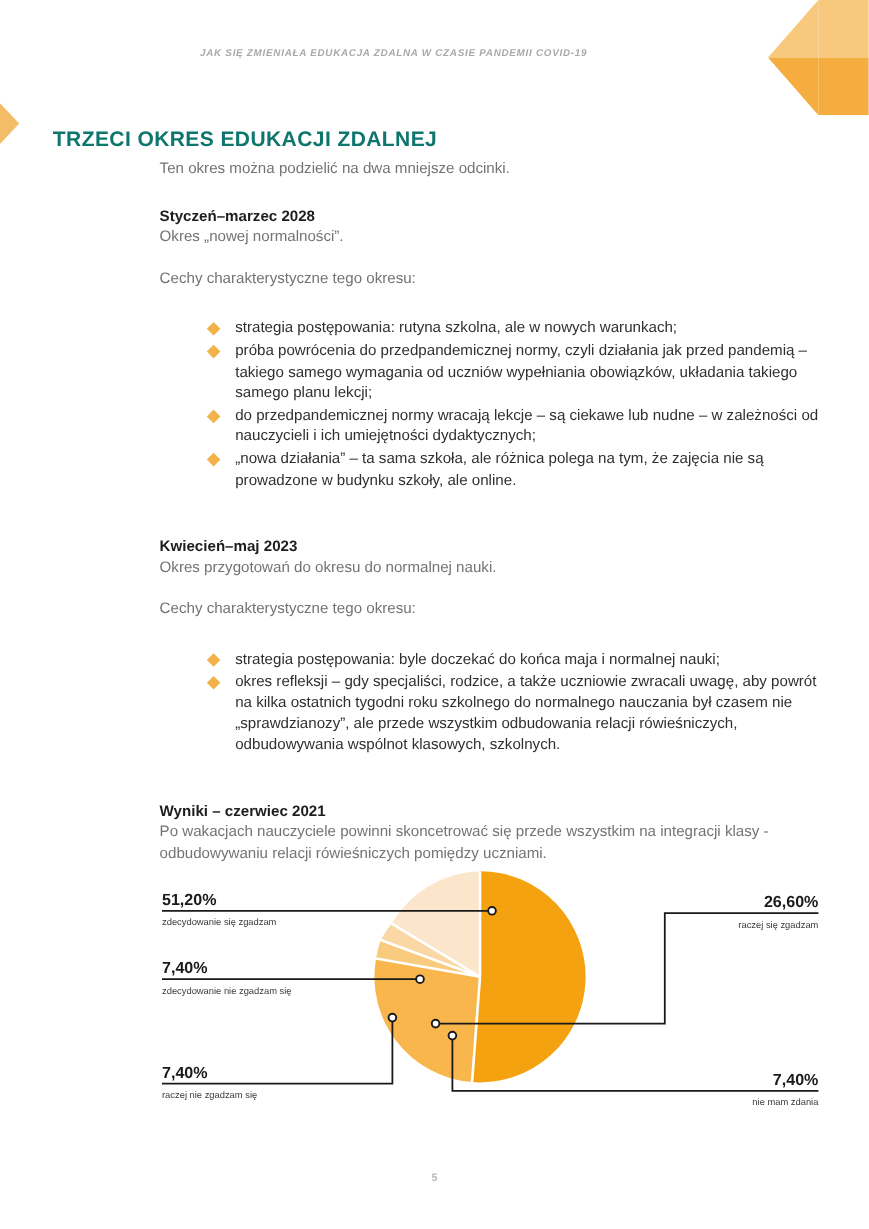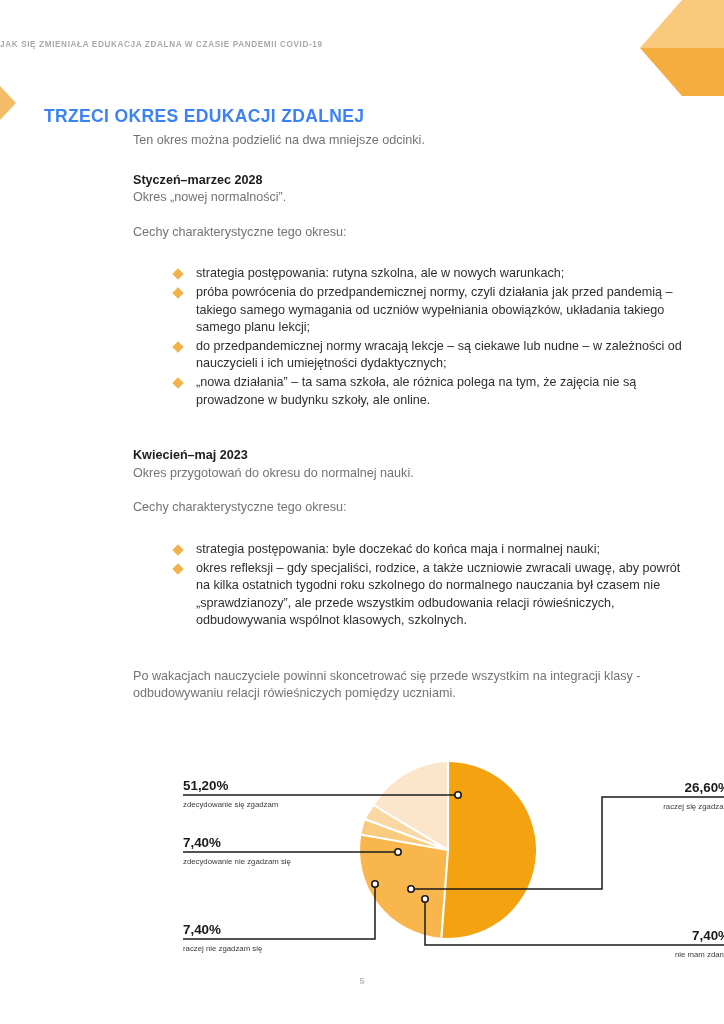--- a/index.html
+++ b/index.html
@@ -34,36 +34,38 @@
     height: 34px;
     pointer-events: none;
   }
 
   
   .running-head {
     position: absolute;
     top: 40px;
     left: 0;
     width: 656px;
+    text-align: center;
     font-size: 8.2px;
     letter-spacing: 0.62px;
     font-weight: 700;
     color: #a9a9a9;
     text-transform: uppercase;
+    font-style: italic;
   }
 
   
   .page-heading {
     position: absolute;
     top: 94px;
     left: 44px;
     font-size: 17.5px;
     font-weight: 700;
     letter-spacing: 0.35px;
-    color: #3b82f6;
+    color: #0f766e;
     text-transform: uppercase;
   }
 
   
   .content {
     position: absolute;
     top: 132px;
     left: 133px;
     width: 570px;
   }
@@ -104,24 +106,23 @@
     width: 8px;
     height: 8px;
     background: #f2b24a;
     transform: rotate(45deg);
   }
 
   
   .chart-area {
     position: absolute;
     left: 0;
-    top: 722px;
+    top: 686px;
     width: 672px;
     height: 260px;
-    padding-left: 48px;
   }
   .chart-svg { display: block; }
 
   .pct {
     font-size: 13.4px;
     font-weight: 700;
     fill: #1a1a1a;
     font-family: "Liberation Sans", "DejaVu Sans", sans-serif;
   }
   .cap {
@@ -193,20 +194,21 @@
 
   <div class="gap-sm"></div>
 
   <ul class="bullets">
     <li><span class="diamond"></span><span>strategia postępowania: byle doczekać do końca maja i normalnej nauki;</span></li>
     <li><span class="diamond"></span><span>okres refleksji – gdy specjaliści, rodzice, a także uczniowie zwracali uwagę, aby powrót na kilka ostatnich tygodni roku szkolnego do normalnego nauczania był czasem nie „sprawdzianozy”, ale przede wszystkim odbudowania relacji rówieśniczych, odbudowywania wspólnot klasowych, szkolnych.</span></li>
   </ul>
 
   <div class="gap-lg"></div>
 
+  <p class="sec-title">Wyniki – czerwiec 2021</p>
   <p class="para">Po wakacjach nauczyciele powinni skoncetrować się przede wszystkim na integracji klasy - odbudowywaniu relacji rówieśniczych pomiędzy uczniami.</p>
 
 </div>
 
 <div class="chart-area">
   <svg class="chart-svg" width="724" height="260" viewBox="0 0 724 260">
 
     <g>
 
       <path d="M400,128 L400,40 A88,88 0 1,1 393.38,215.75 Z" fill="#f5a210"></path>

